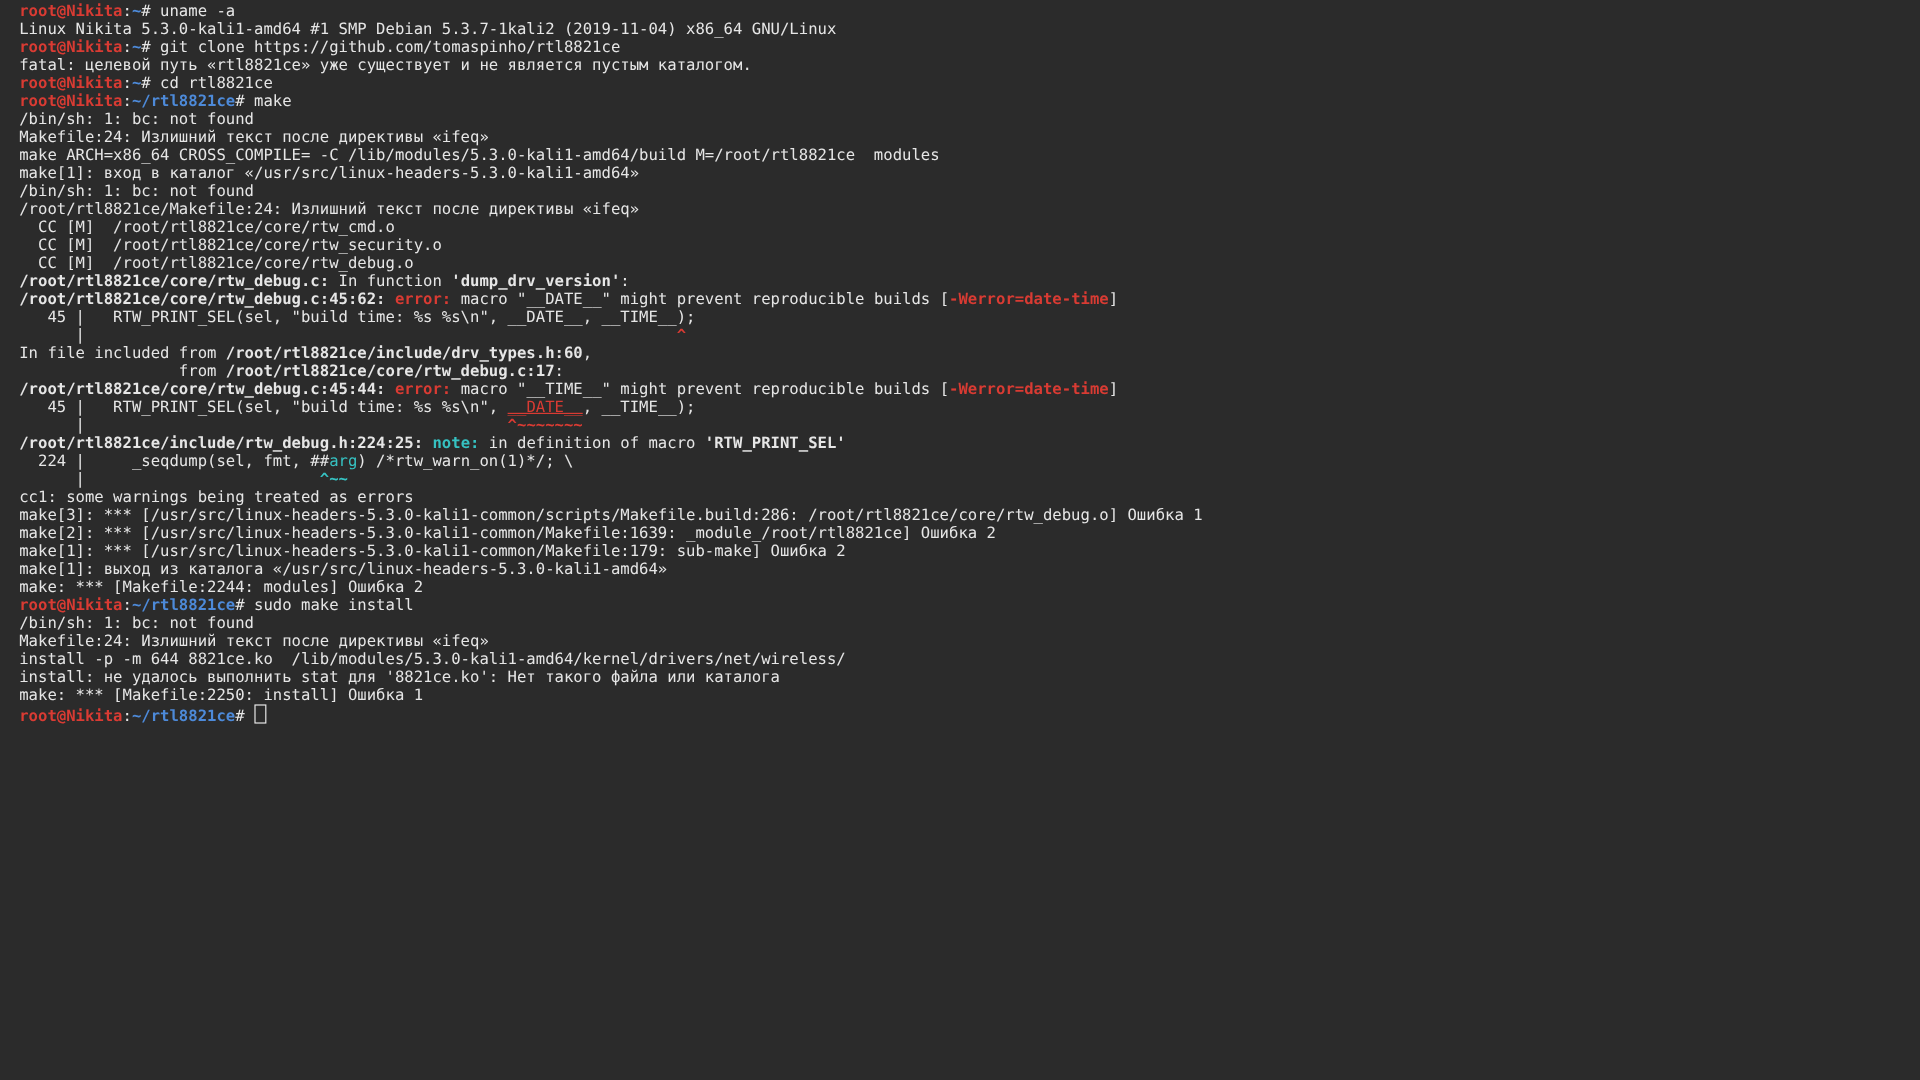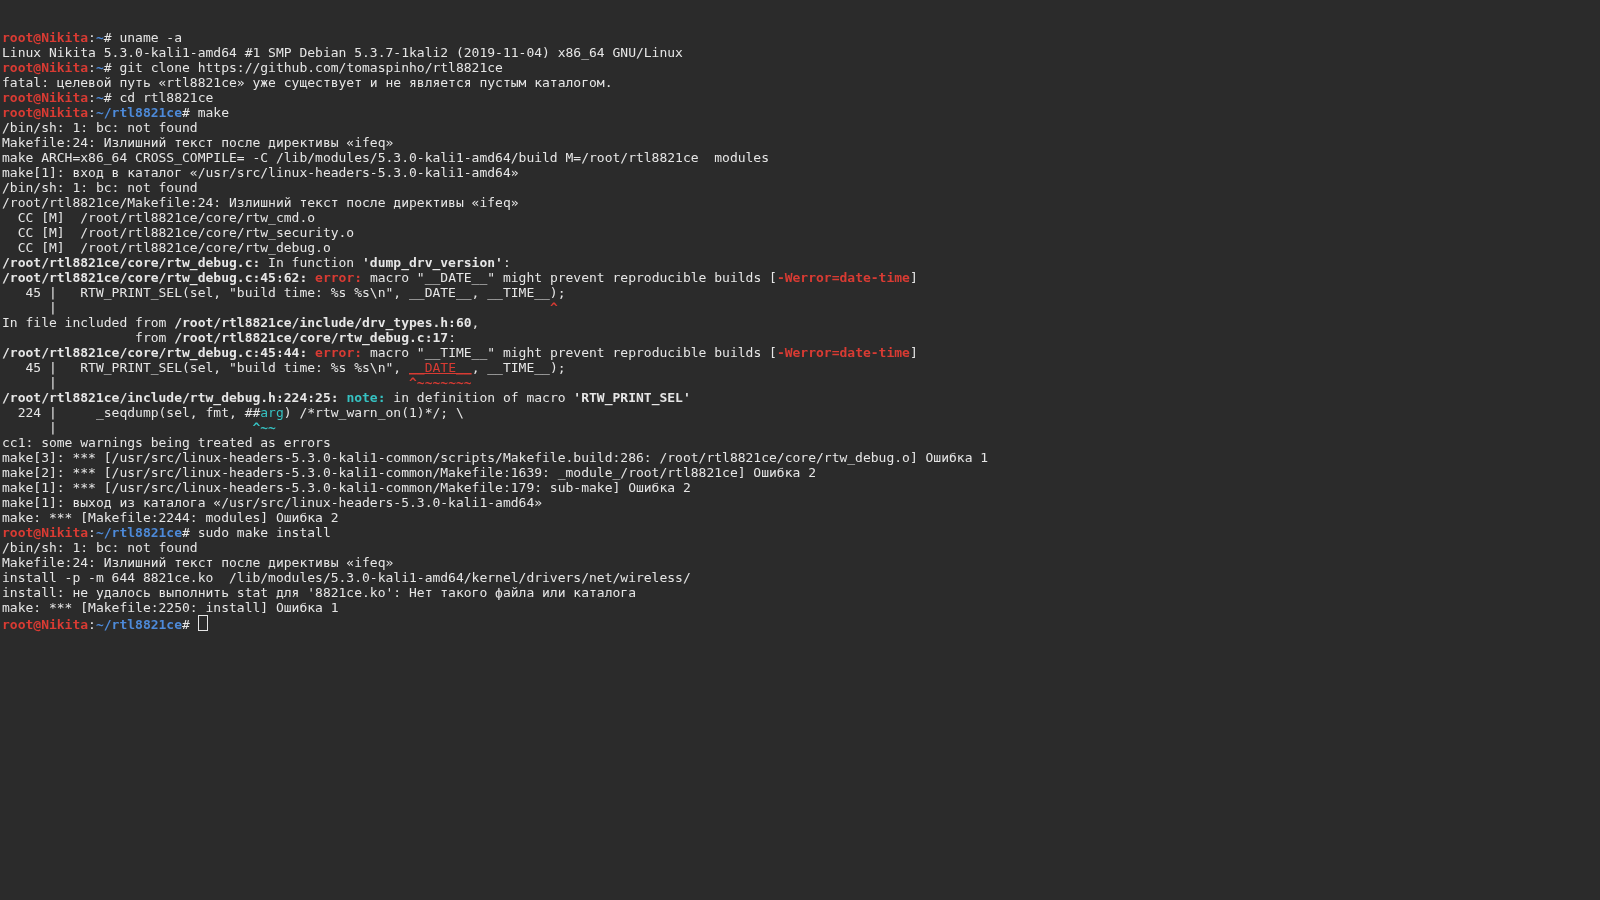--- a/index.html
+++ b/index.html
@@ -9,22 +9,21 @@
     width: 1600px;
     height: 900px;
     overflow: hidden;
   }
   .term {
     font-family: "DejaVu Sans Mono", "Liberation Mono", monospace;
     font-size: 13px;
     line-height: 15px;
     white-space: pre;
     color: #e6e6e6;
-    padding: 2px 0 0 2px;
-    margin-top: 28px;
+    padding: 2px 0 0 16px;
   }           
   .rb { color: #d93b33; font-weight: bold; }
   .w  { color: #e6e6e6; }
   .wb { color: #e6e6e6; font-weight: bold; }           
   .bb { color: #4d8ad9; font-weight: bold; }
   .cy { color: #36c2c2; }           
   .cb { color: #36c2c2; font-weight: bold; }
   .ru { color: #d93b33; text-decoration: underline; text-decoration-color: #d93b33; }
   .cursor {
     display: inline-block;

